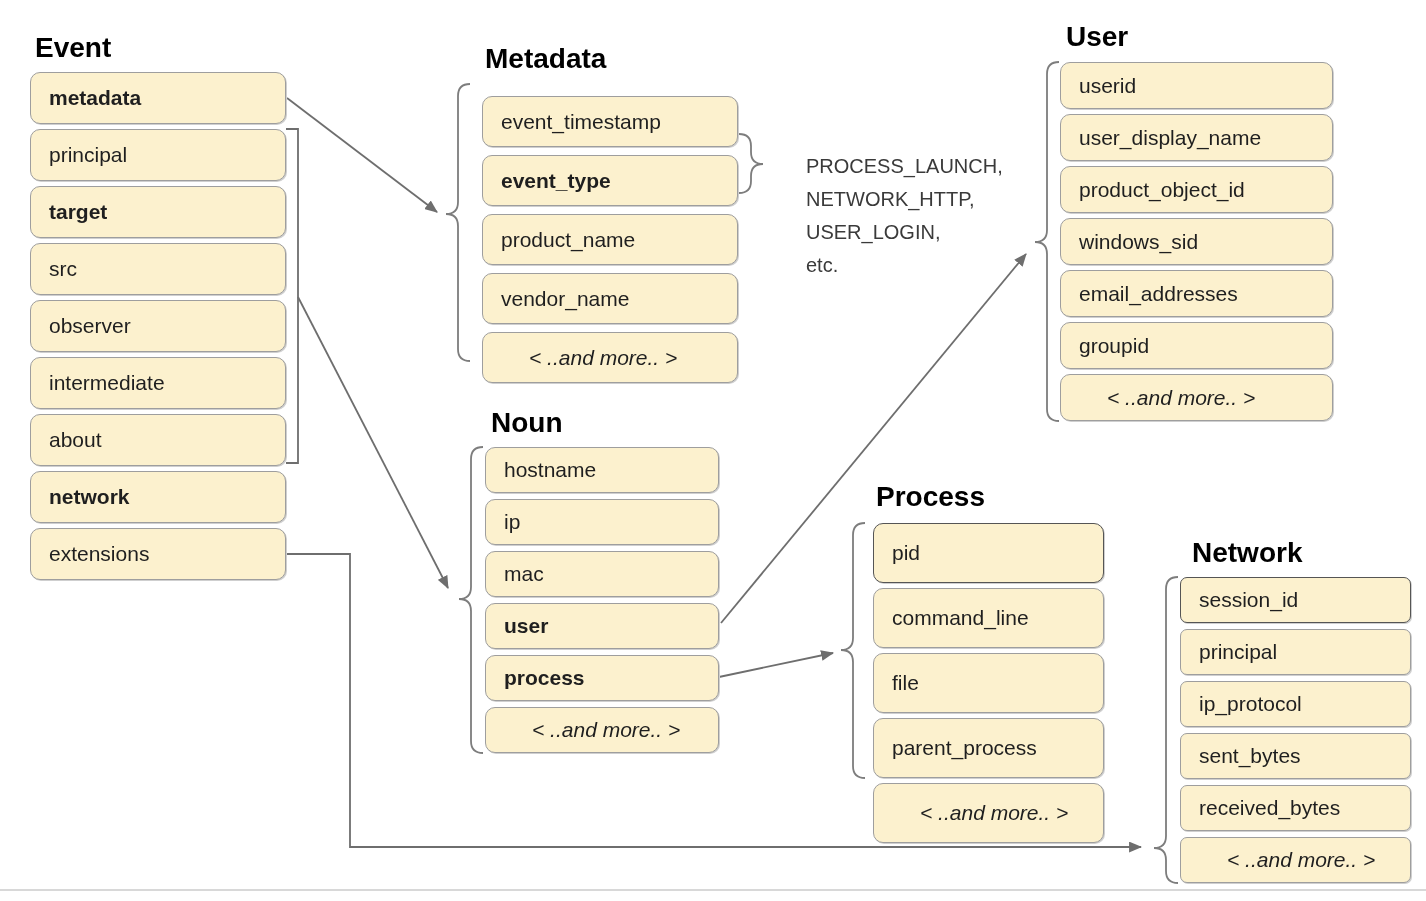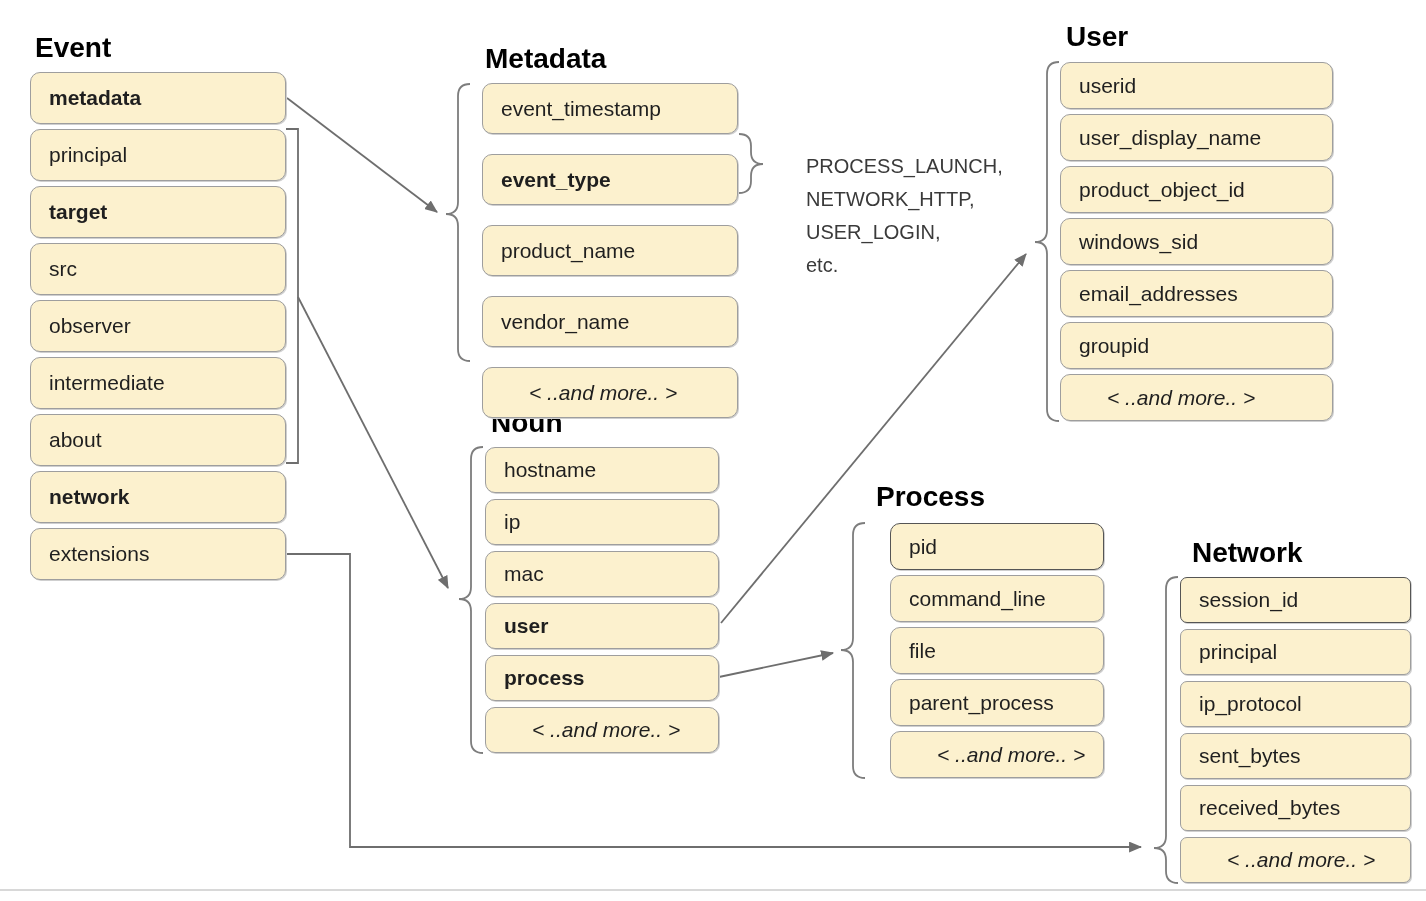--- a/index.html
+++ b/index.html
@@ -28,28 +28,28 @@
     padding-left:18px;
     font-size:21px; color:var(--text);
     white-space:nowrap;
   }
   .fbox.bold{font-weight:700;}
   .fbox.italic{font-style:italic;padding-left:46px;}
   .fbox.strong{border-color:var(--box-border-strong);}
   
   .col-event   {left:30px;  top:72px;  width:256px; gap:5px;}
   .col-event .fbox{height:52px;}
-  .col-metadata{left:482px; top:83px;  width:256px; gap:20px;}
+  .col-metadata{left:482px; top:96px;  width:256px; gap:8px;}
   .col-metadata .fbox{height:51px;}
   .col-noun    {left:485px; top:447px; width:234px; gap:6px;}
   .col-noun .fbox{height:46px;}
   .col-user    {left:1060px;top:62px;  width:273px; gap:5px;}
   .col-user .fbox{height:47px;}
   .col-process {left:873px; top:523px; width:231px; gap:5px;}
-  .col-process .fbox{height:47px;margin-left:17px;}
+  .col-process .fbox{height:60px;}
   .col-network {left:1180px;top:577px; width:231px; gap:6px;}
   .col-network .fbox{height:46px;border-radius:7px;}
 
   .title-event   {left:35px;  top:33px;}
   .title-metadata{left:485px; top:44px;}
   .title-noun    {left:491px; top:408px;}
   .title-user    {left:1066px;top:22px;}
   .title-process {left:876px; top:482px;}
   .title-network {left:1192px;top:538px;}
 

